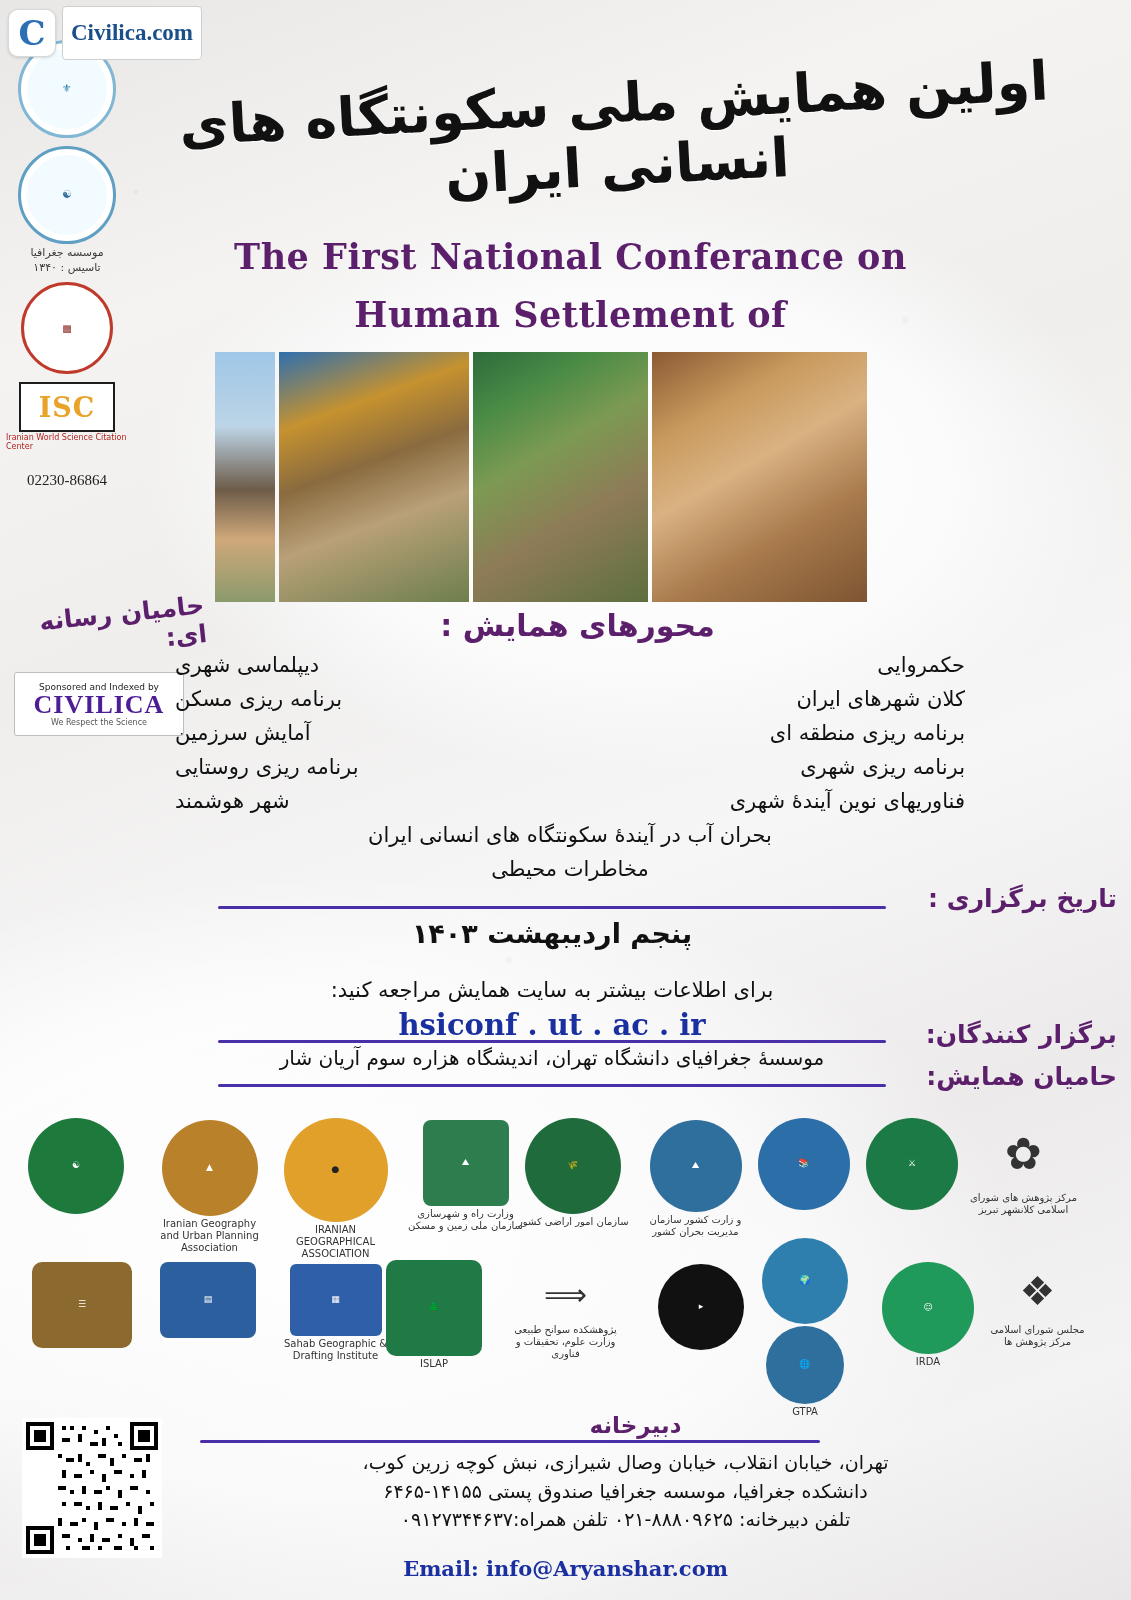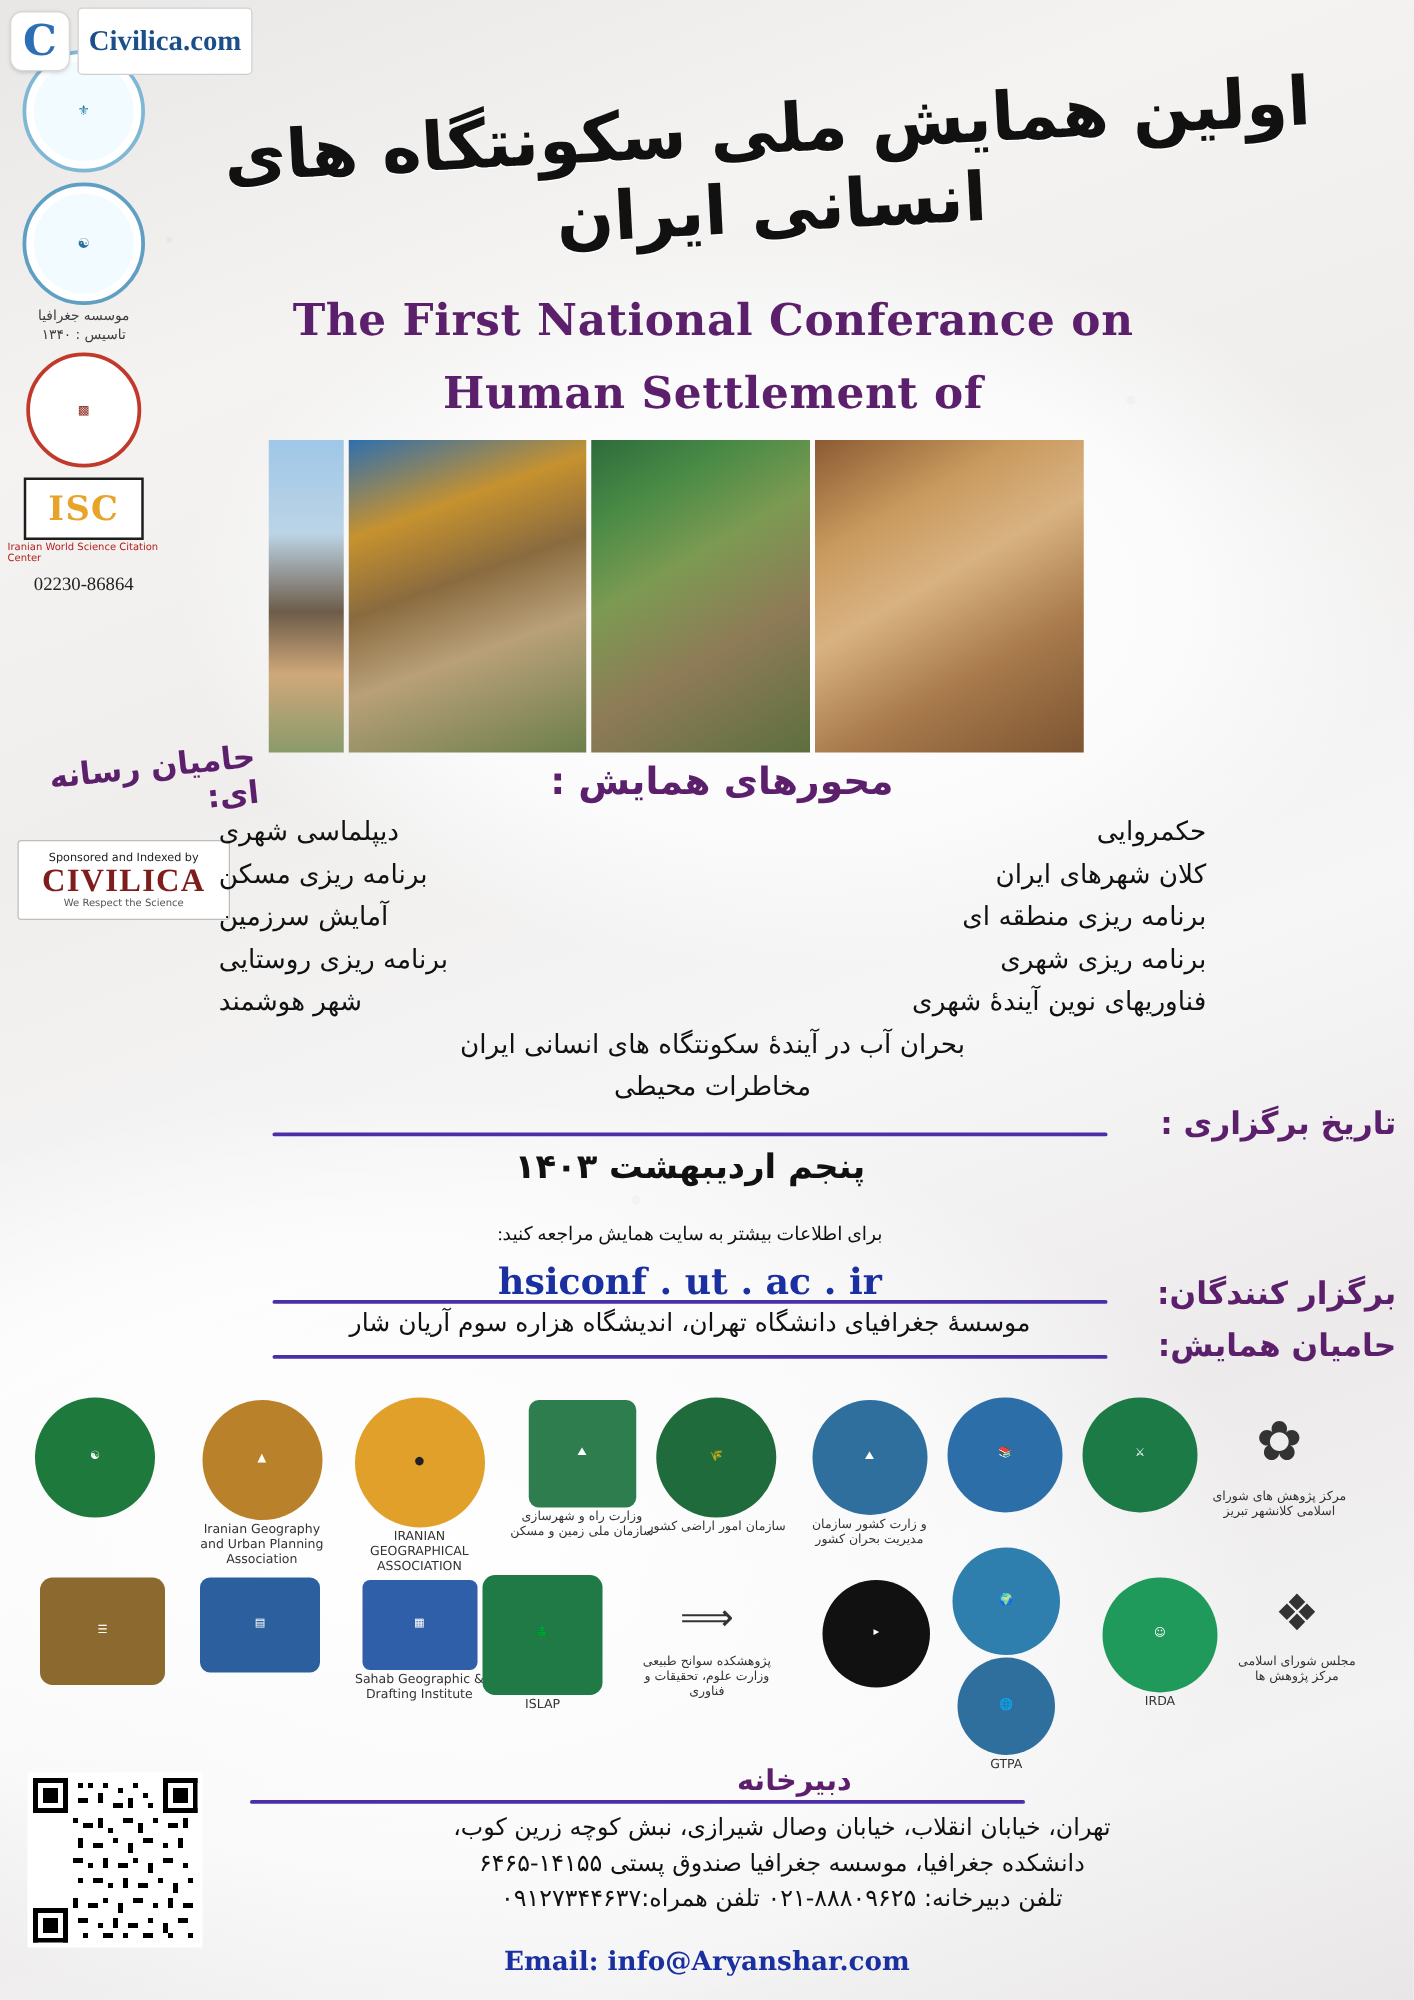--- a/index.html
+++ b/index.html
@@ -63,21 +63,21 @@
     color:#8e2a22;font-size:10px;text-align:center;line-height:1.1;
   }
   .cap{font-size:11px;color:#3b3b3b;margin-top:2px;text-align:center;direction:rtl;}
   .isc-box{
     width:92px;height:46px;border:2px solid #1d1d1d;background:#fff;
     display:flex;align-items:center;justify-content:center;
     font-family:"DejaVu Serif","Liberation Serif",serif;
     font-weight:bold;font-size:27px;color:#e8a32a;letter-spacing:1px;
   }
   .isc-sub{font-size:8px;color:#b3231f;margin-top:1px;}
-  .isc-num{font-size:15px;color:#222;margin-top:9px;font-family:"Liberation Serif",serif;}
+  .isc-num{font-size:15px;color:#222;margin-top:21px;font-family:"Liberation Serif",serif;}
 
   
   .fa-title{
     position:absolute;top:72px;left:120px;right:20px;
     text-align:center;direction:rtl;
     font-family:"DejaVu Sans","Liberation Sans",sans-serif;
     font-size:54px;font-weight:bold;color:#111;
     letter-spacing:-1px;
     transform:rotate(-3deg);
     text-shadow:0 1px 0 #fff;
@@ -156,21 +156,21 @@
   .media-lbl{
     position:absolute;left:16px;top:600px;width:190px;direction:rtl;
     font-size:25px;font-weight:bold;color:#5b1f6b;transform:rotate(-6deg);
   }
   .civbox{
     position:absolute;left:14px;top:672px;width:168px;height:62px;
     background:#fff;border:1px solid #bdbdbd;border-radius:3px;
     display:flex;flex-direction:column;align-items:center;justify-content:center;
   }
   .civbox .t1{font-size:9px;color:#222;}
-  .civbox .t2{font-size:26px;font-weight:bold;color:#7f1d1d;letter-spacing:1px;
+  .civbox .t2{font-size:26px;font-weight:bold;color:#4c1d95;letter-spacing:1px;
               font-family:"Liberation Serif","DejaVu Serif",serif;line-height:1;text-align:center;}
   .civbox .t3{font-size:8px;color:#555;}
 </style>
 </head>
 <body>
 
 <div class="poster">
   <div class="paper-tex"></div>
 
   <div class="civ-wm">
@@ -250,21 +250,21 @@
       <div class="col">شهر هوشمند</div>
     </div>
     <div class="wide">بحران  آب در آیندۀ سکونتگاه های  انسانی  ایران</div>
     <div class="wide">مخاطرات محیطی</div>
   </div>
 
   <div class="rule" style="position:absolute;top:906px;left:218px;width:668px;"></div>
   <div class="lbl-right" style="top:884px;text-align:center;">تاریخ برگزاری :</div>
   <div class="blk" style="top:918px;left:218px;width:668px;font-size:27px;font-weight:bold;">پنجم اردیبهشت ۱۴۰۳</div>
 
-  <div class="blk" style="top:978px;left:218px;width:668px;font-size:15px;font-family:Liberation Serif, serif;">برای  اطلاعات بیشتر به سایت همایش مراجعه کنید:</div>
+  <div class="blk" style="top:978px;left:218px;width:668px;font-size:21px;">برای  اطلاعات بیشتر به سایت همایش مراجعه کنید:</div>
   <div class="blk" style="top:1008px;left:218px;width:668px;font-size:29px;font-weight:bold;color:#1a2fa0;direction:ltr;font-family:'DejaVu Serif','Liberation Serif',serif;">hsiconf . ut . ac . ir</div>
 
   <div class="rule" style="position:absolute;top:1040px;left:218px;width:668px;"></div>
   <div class="lbl-right" style="top:1020px;">برگزار کنندگان:</div>
   <div class="blk" style="top:1046px;left:218px;width:668px;font-size:20px;">موسسۀ جغرافیای دانشگاه تهران، اندیشگاه هزاره سوم آریان شار</div>
 
   <div class="rule" style="position:absolute;top:1084px;left:218px;width:668px;"></div>
   <div class="lbl-right" style="top:1062px;">حامیان همایش:</div>
 
   <div class="sponsors">

